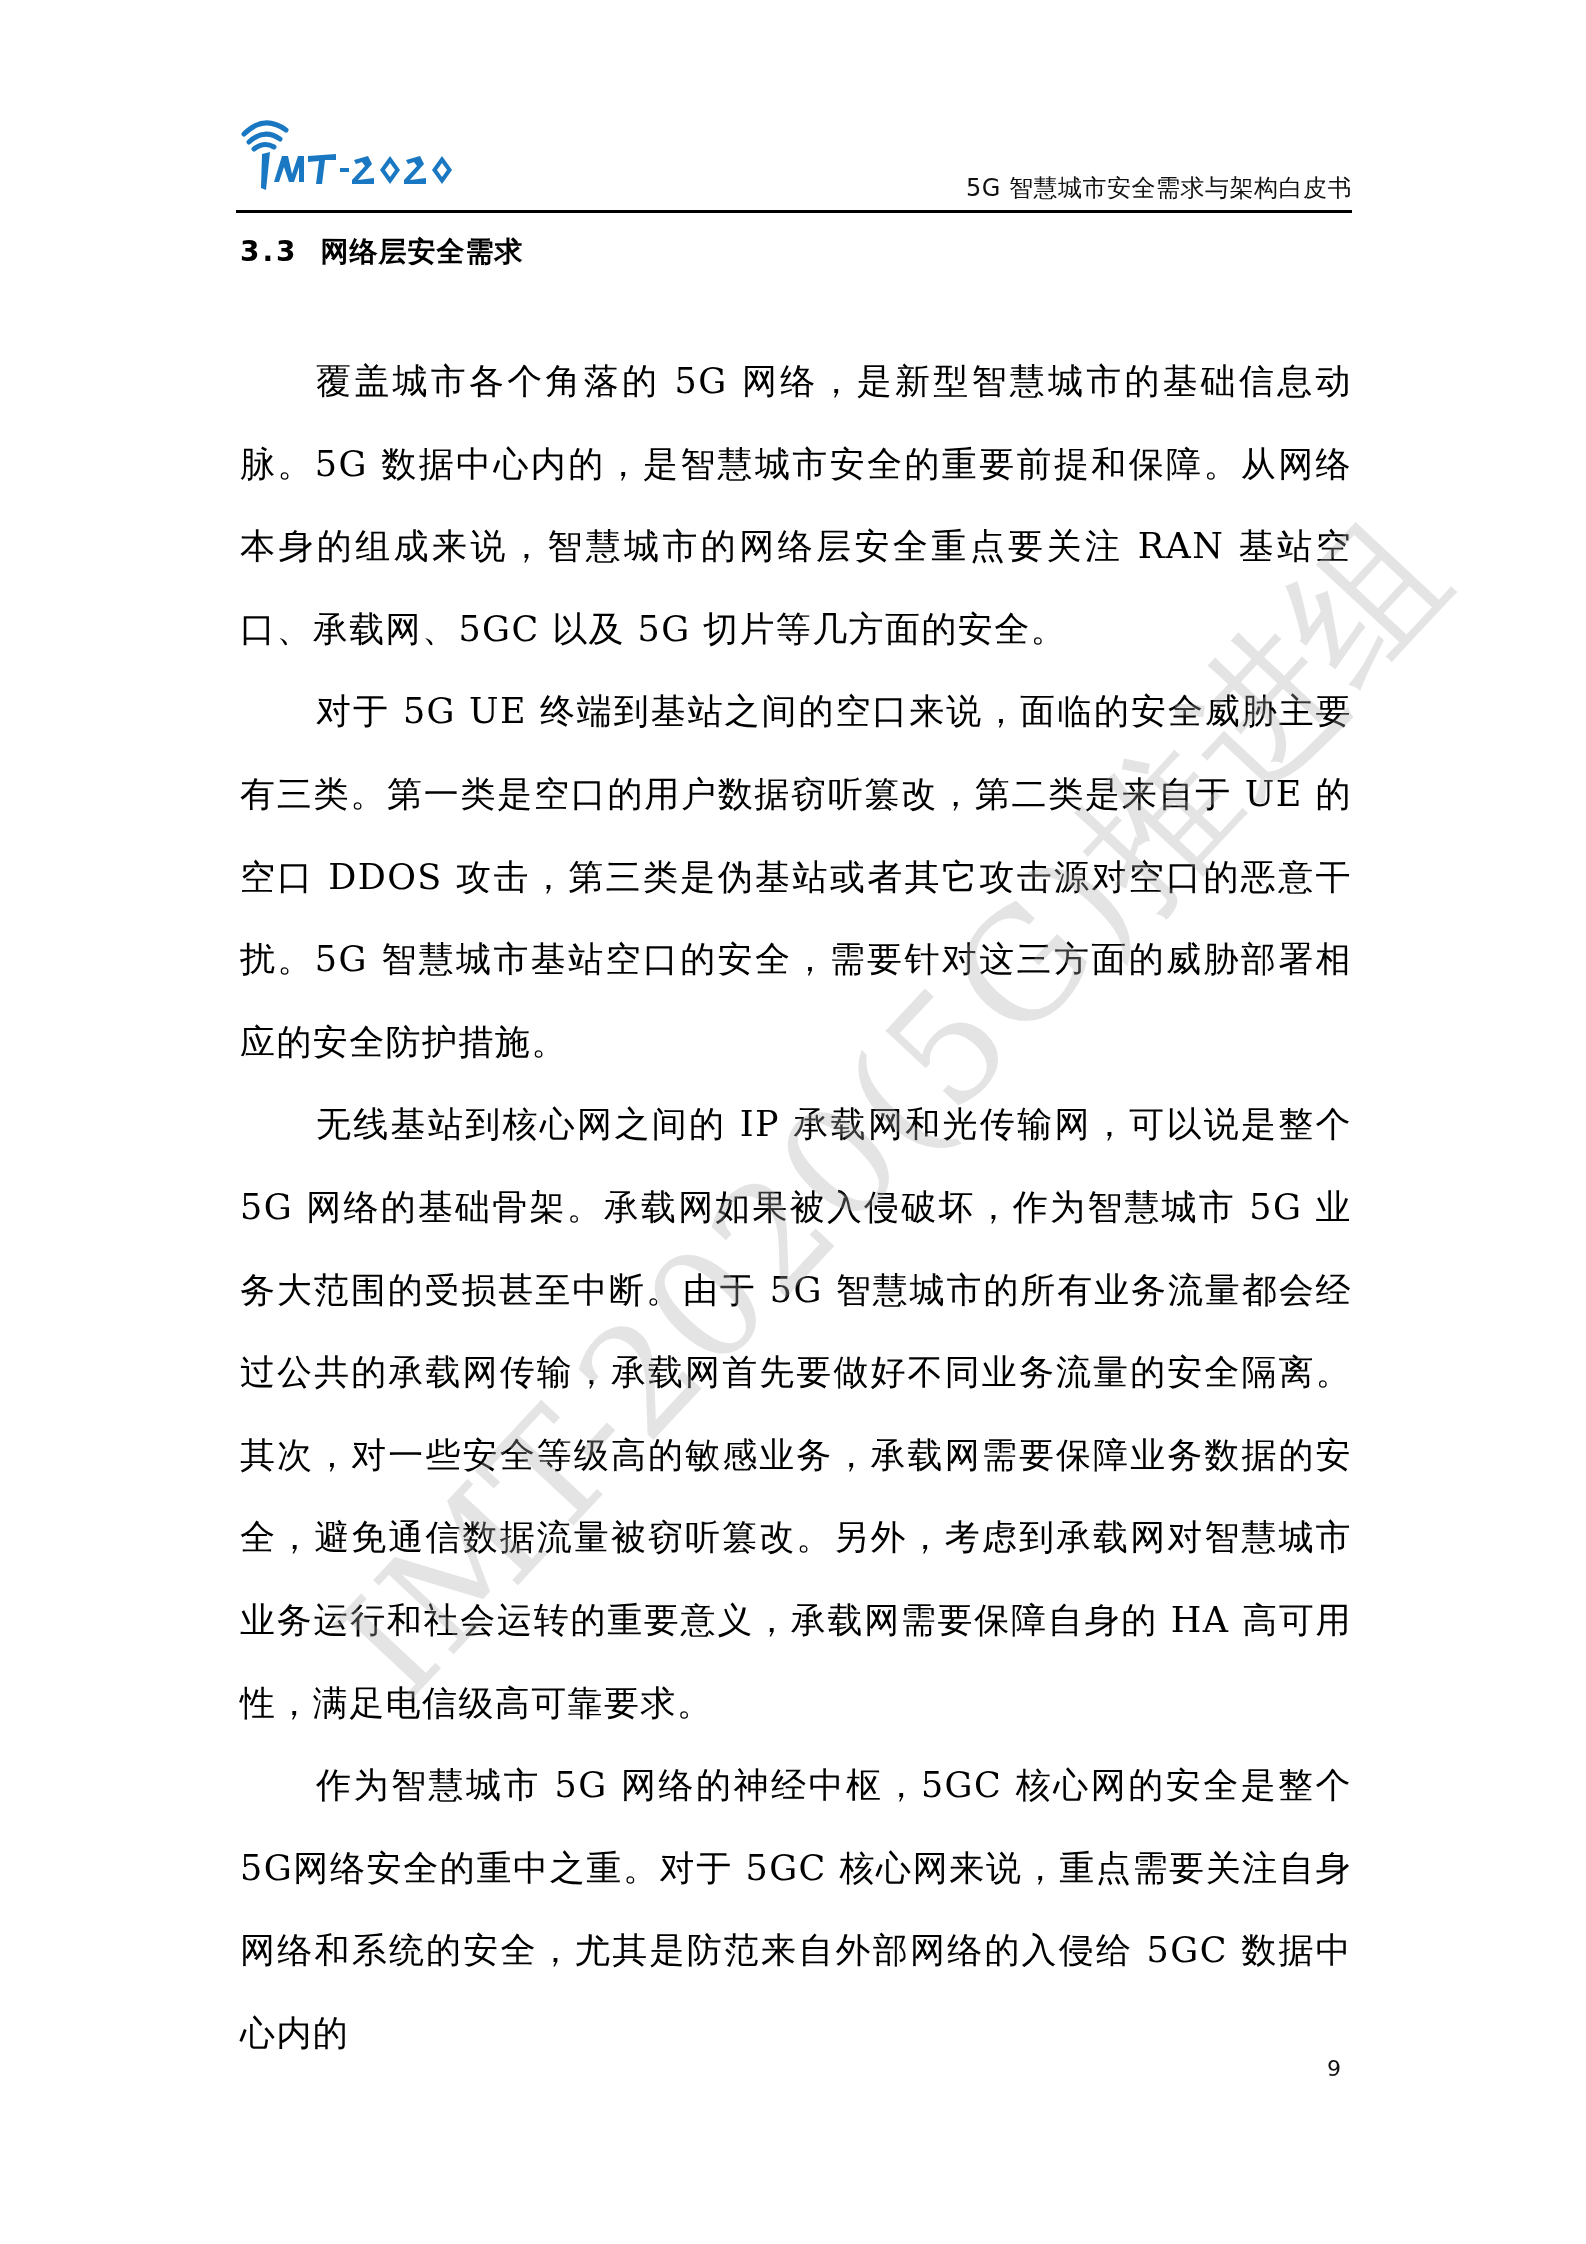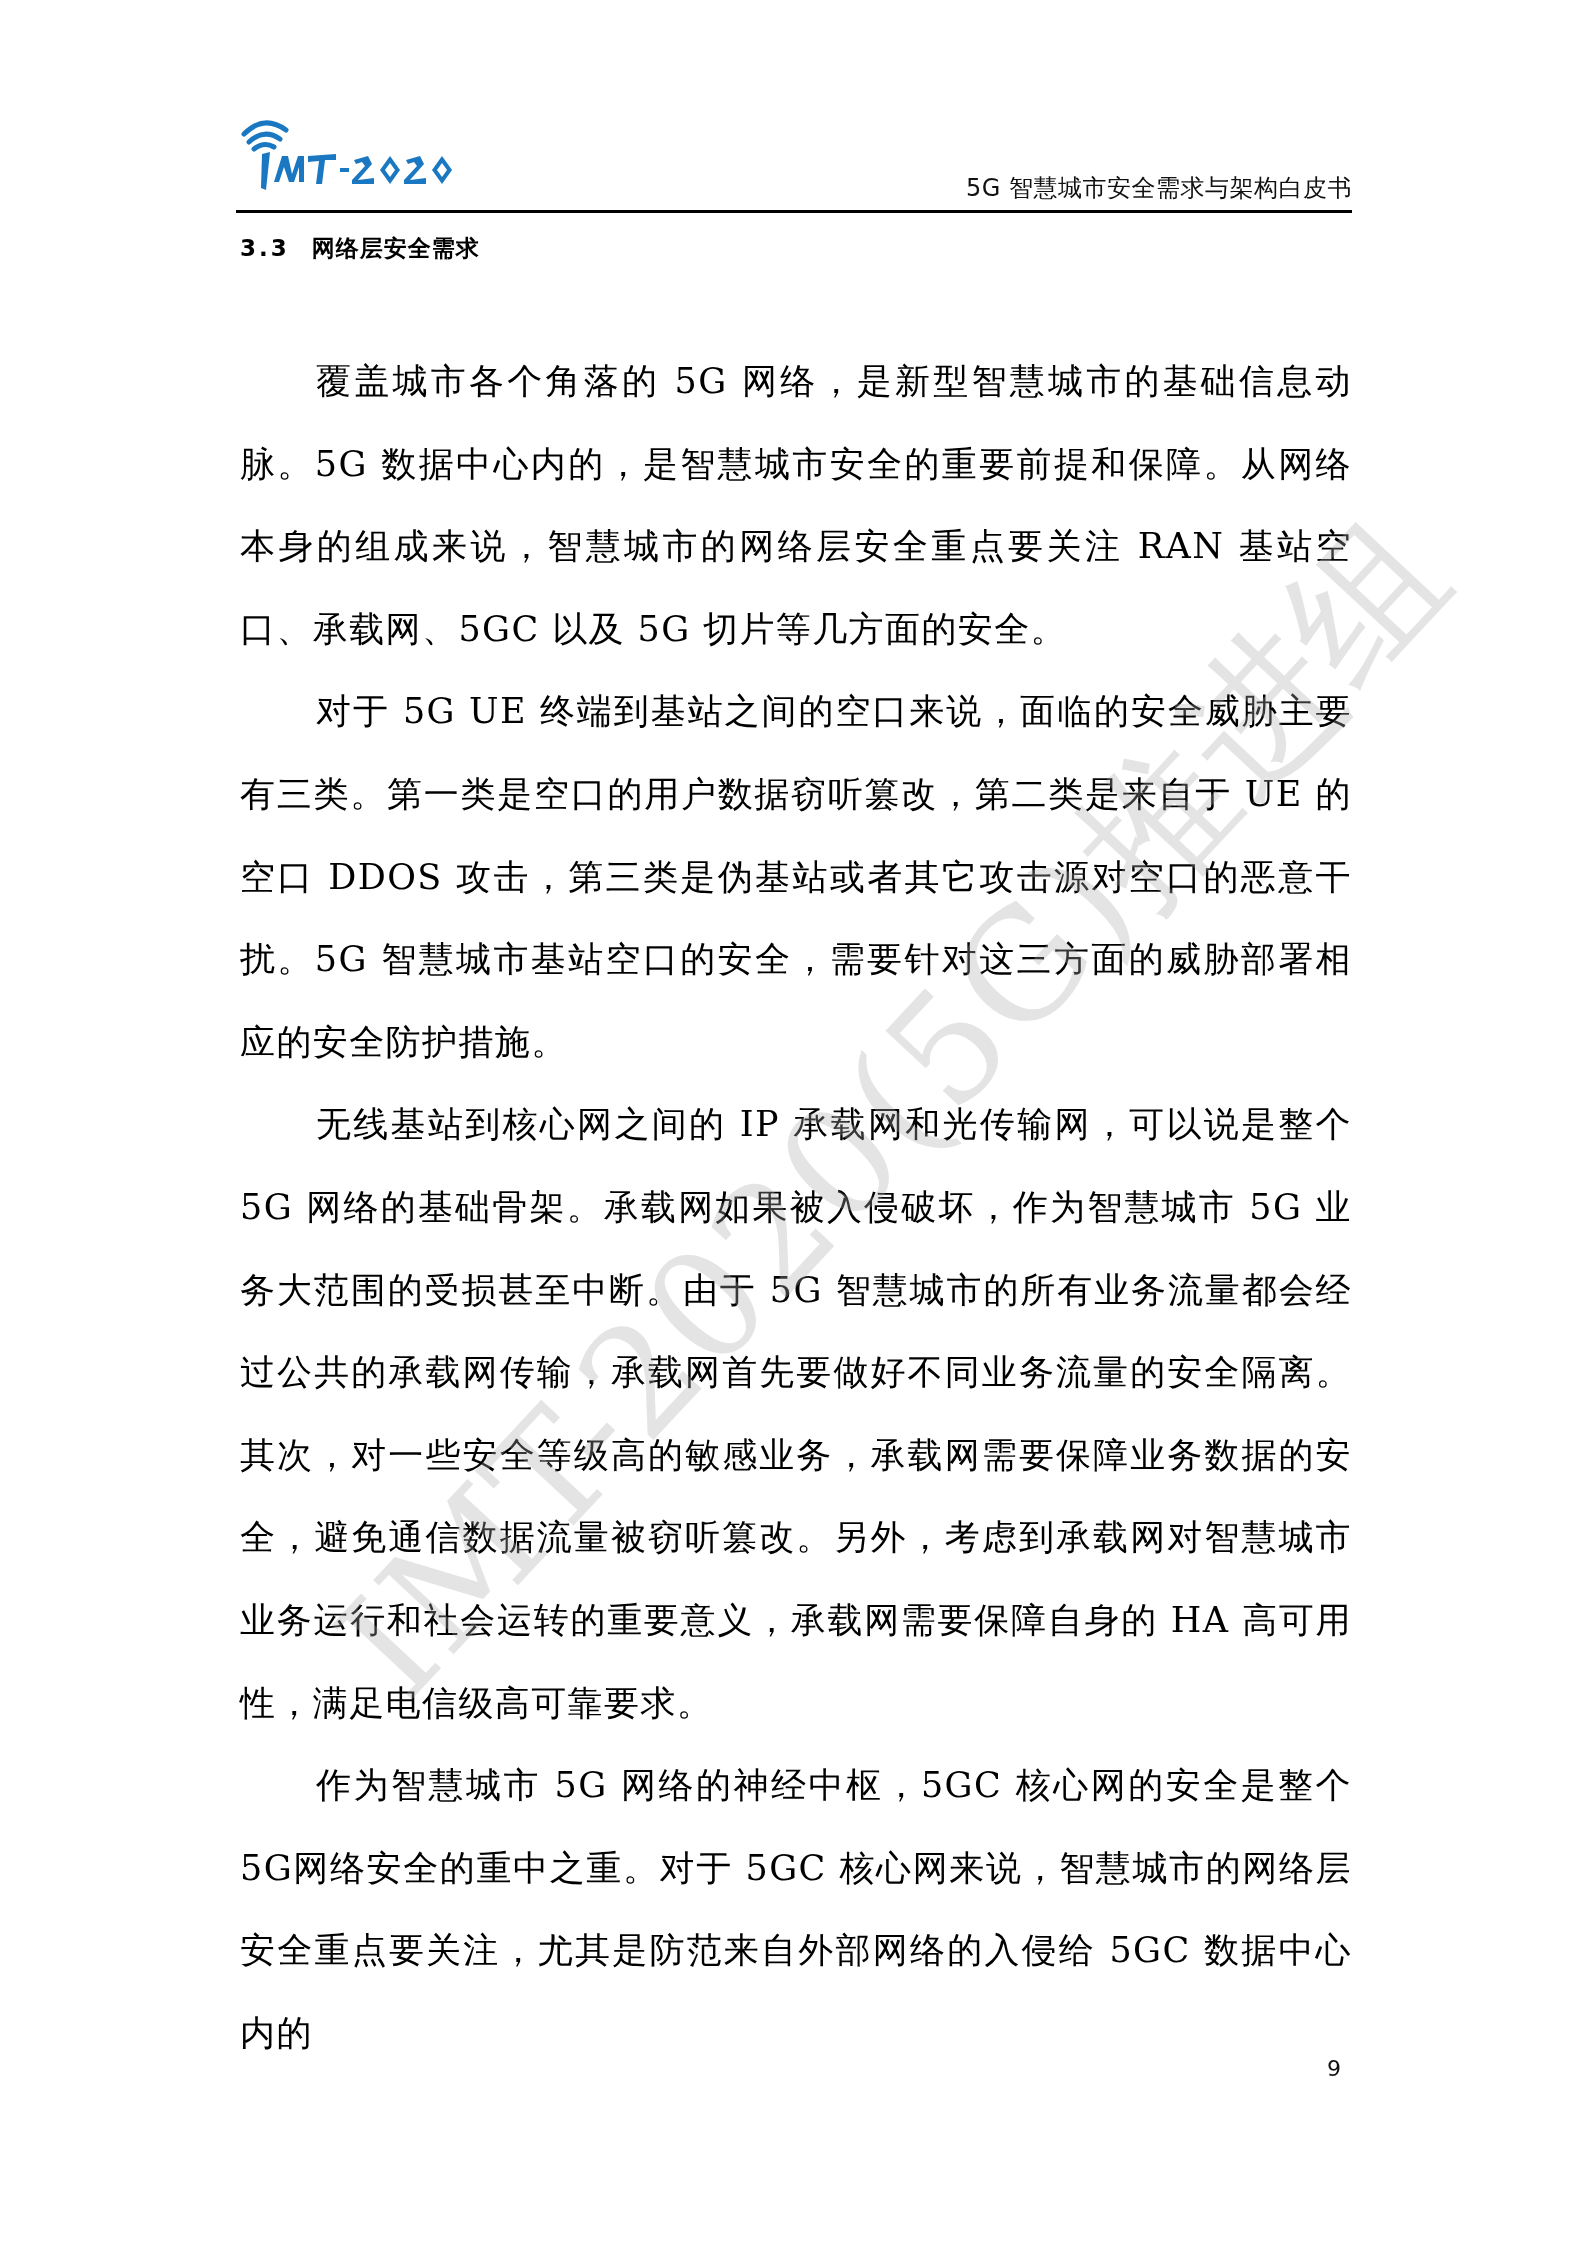--- a/index.html
+++ b/index.html
@@ -2,21 +2,21 @@
 <html><head>
 <meta charset="utf-8">
 <style>
   html, body { margin: 0; padding: 0; background: #ffffff; }
   body { width: 1586px; height: 2244px; position: relative; overflow: hidden; font-family: "DejaVu Serif", "Liberation Serif", serif; color: #000; }
   .page { position: absolute; left: 0; top: 0; width: 1586px; height: 2244px; background: #fff; }
   .logo { position: absolute; left: 240px; top: 112px; width: 220px; height: 80px; }
   .logo svg { display: block; }
   .header-title { position: absolute; right: 234px; top: 172px; font-family: "DejaVu Sans", "Liberation Sans", sans-serif; font-size: 24px; color: #111; letter-spacing: 0.5px; }
   .header-rule { position: absolute; left: 236px; top: 210px; width: 1116px; height: 3px; background: #000; }
-  .section-title { position: absolute; left: 240px; top: 233px; font-family: "DejaVu Sans", "Liberation Sans", sans-serif; font-weight: bold; font-size: 23px; letter-spacing: 1px; }
+  .section-title { position: absolute; left: 240px; top: 233px; font-family: "DejaVu Sans", "Liberation Sans", sans-serif; font-weight: bold; font-size: 28px; letter-spacing: 1px; }
   .section-title .num { margin-right: 22px; letter-spacing: 3px; }
   .body-text { position: absolute; left: 240px; top: 340px; width: 1112px; font-size: 35px; line-height: 82.6px; text-align: justify; text-justify: inter-character; letter-spacing: 1.4px; }
   .body-text p { margin: 0; text-indent: 76px; }
   .watermark { position: absolute; left: 170px; top: 1110px; width: 1260px; transform: rotate(-47deg); transform-origin: center center; font-family: "DejaVu Serif", "Liberation Serif", serif; font-size: 150px; color: rgba(170,170,170,0.32); white-space: nowrap; text-align: center; pointer-events: none; letter-spacing: 2px; }
   .page-number { position: absolute; left: 1327px; top: 2056px; font-family: "DejaVu Sans", "Liberation Sans", sans-serif; font-size: 22px; color: #111; }
 </style>
 </head>
 <body>
 
 <div class="page">
@@ -49,19 +49,19 @@
   <div class="header-rule"></div>
 
   <div class="section-title">
     <span class="num">3.3</span><span>网络层安全需求</span>
   </div>
 
   <div class="body-text">
     <p>覆盖城市各个角落的 5G 网络，是新型智慧城市的基础信息动脉。5G 数据中心内的，是智慧城市安全的重要前提和保障。从网络本身的组成来说，智慧城市的网络层安全重点要关注 RAN 基站空口、承载网、5GC 以及 5G 切片等几方面的安全。</p>
     <p>对于 5G UE 终端到基站之间的空口来说，面临的安全威胁主要有三类。第一类是空口的用户数据窃听篡改，第二类是来自于 UE 的空口 DDOS 攻击，第三类是伪基站或者其它攻击源对空口的恶意干扰。5G 智慧城市基站空口的安全，需要针对这三方面的威胁部署相应的安全防护措施。</p>
     <p>无线基站到核心网之间的 IP 承载网和光传输网，可以说是整个5G 网络的基础骨架。承载网如果被入侵破坏，作为智慧城市 5G 业务大范围的受损甚至中断。由于 5G 智慧城市的所有业务流量都会经过公共的承载网传输，承载网首先要做好不同业务流量的安全隔离。其次，对一些安全等级高的敏感业务，承载网需要保障业务数据的安全，避免通信数据流量被窃听篡改。另外，考虑到承载网对智慧城市业务运行和社会运转的重要意义，承载网需要保障自身的 HA 高可用性，满足电信级高可靠要求。</p>
-    <p>作为智慧城市 5G 网络的神经中枢，5GC 核心网的安全是整个 5G网络安全的重中之重。对于 5GC 核心网来说，智慧城市的网络层安全重点要关注，尤其是防范来自外部网络的入侵给 5GC 数据中心内的</p>
+    <p>作为智慧城市 5G 网络的神经中枢，5GC 核心网的安全是整个 5G网络安全的重中之重。对于 5GC 核心网来说，重点需要关注自身网络和系统的安全，尤其是防范来自外部网络的入侵给 5GC 数据中心内的</p>
   </div>
 
   <div class="watermark">IMT-2020(5G)推进组</div>
 
   <div class="page-number">9</div>
 </div>
 
 </body></html>

